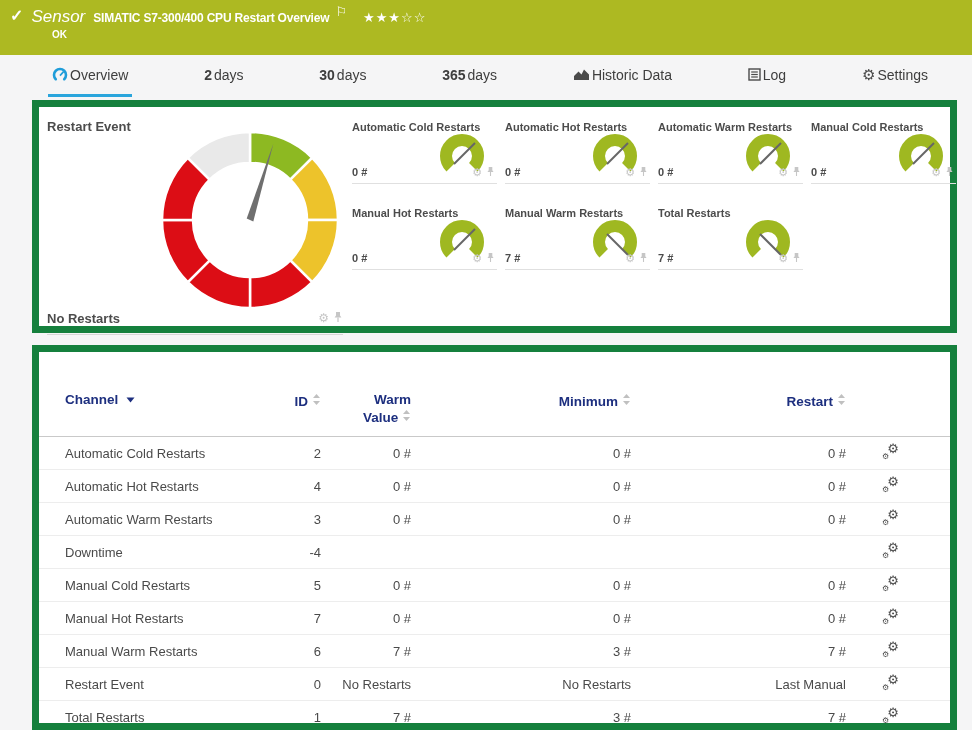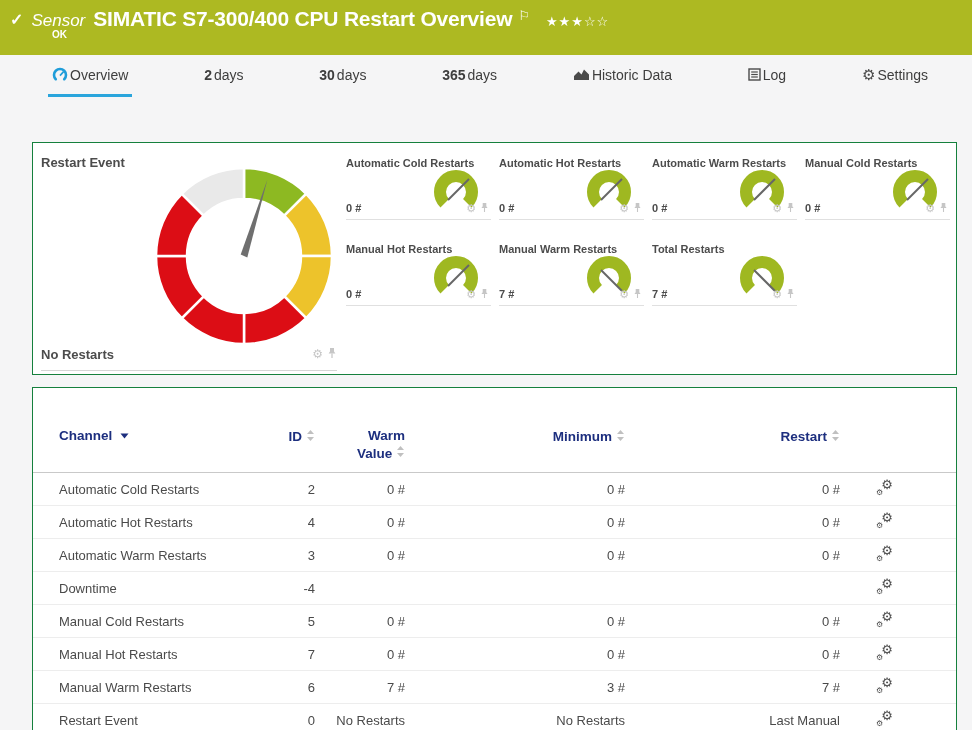--- a/index.html
+++ b/index.html
@@ -14,21 +14,21 @@
   
   .app-header {
     position:absolute; top:0; left:0; width:972px; height:55px;
     background:#adb922; color:#fff;
   }
   .app-header .title-row {
     display:flex; align-items:baseline; padding:7px 0 0 10px;
   }
   .check-icon { font-size:16px; font-weight:bold; margin-right:8px; position:relative; top:-1px; }
   .sensor-kind { font-style:italic; font-size:17px; margin-right:8px; }
-  .sensor-title { font-weight:bold; font-size:21px; letter-spacing:-0.2px; }
+  .sensor-title { font-weight:bold; font-size:12px; letter-spacing:-0.2px; }
   .flag-icon { font-size:13px; margin-left:6px; position:relative; top:-6px; }
   .stars { font-size:13px; margin-left:16px; letter-spacing:1px; }
   .status-ok { position:absolute; left:52px; top:29px; font-size:10px; font-weight:bold; }
 
   
   .tabs {
     position:absolute; top:55px; left:0; width:972px; height:42px;
     display:flex; align-items:stretch;
     padding:0 40px 0 48px;
     justify-content:space-between;
@@ -40,21 +40,21 @@
   }
   .tab .num { font-weight:bold; }
   .tab.active { border-bottom:3px solid #2aa5dc; }
   .tab .t-icon { display:inline-flex; color:#4a4a4a; }
   .tab.active .t-icon { color:#1f9dd9; }
   .gear-glyph { font-size:15px; line-height:1; }
 
   
   .panel {
     position:absolute; left:32px; width:925px;
-    background:#fff; border:1px solid #15803d;margin-top:42px;
+    background:#fff; border:7px solid #15803d;
   }
   .panel.gauges { top:100px; height:233px; }
   .panel.table-panel { top:345px; height:385px; }
 
   
   .main-gauge-area { position:absolute; left:0; top:0; width:313px; height:100%; }
   .main-gauge-title { position:absolute; left:8px; top:12px; font-size:13px; font-weight:bold; color:#4c4c4c; }
   .main-gauge-svg { position:absolute; left:116px; top:18px; }
   .big-gauge-footer {
     position:absolute; left:8px; top:202px; width:296px;
@@ -82,21 +82,21 @@
 
   
   .chan-table { position:absolute; left:0; top:40px; width:100%; }
   .t-row {
     display:grid;
     grid-template-columns:206px 50px 90px 220px 215px 1fr;
     padding-left:26px; align-items:center;
   }
   .t-head { color:#1d2f7f; font-weight:bold; font-size:13.5px; align-items:start;
     padding-bottom:10px; border-bottom:1px solid #c9c9c9; line-height:16px;}
-  .t-head .hc { display:flex; justify-content:flex-end; align-items:center; gap:4px; }
+  .t-head .hc { display:flex; justify-content:flex-end; align-items:flex-end; gap:4px; }
   .t-head .hc.left { justify-content:flex-start; }
   .t-head .wrapcol { text-align:right; max-width:60px; justify-self:end; }
   .sort-icon { display:inline-block; margin-top:1px; }
   .t-body-row { height:33px; font-size:13px; color:#4a4a4a; border-bottom:1px solid #ededed; }
   .t-body-row:last-child { border-bottom:1px solid #ededed; }
   .cell-r { text-align:right; }
   .col-icon { padding-left:36px; }
   .wrench-icon { position:relative; width:17px; height:16px; display:inline-block; cursor:pointer; }
   .wrench-icon .g-big { position:absolute; right:0; top:-2px; font-size:13px; color:#4f4f4f; line-height:1; }
   .wrench-icon .g-small { position:absolute; left:0; bottom:-1px; font-size:8px; color:#4f4f4f; line-height:1; }

